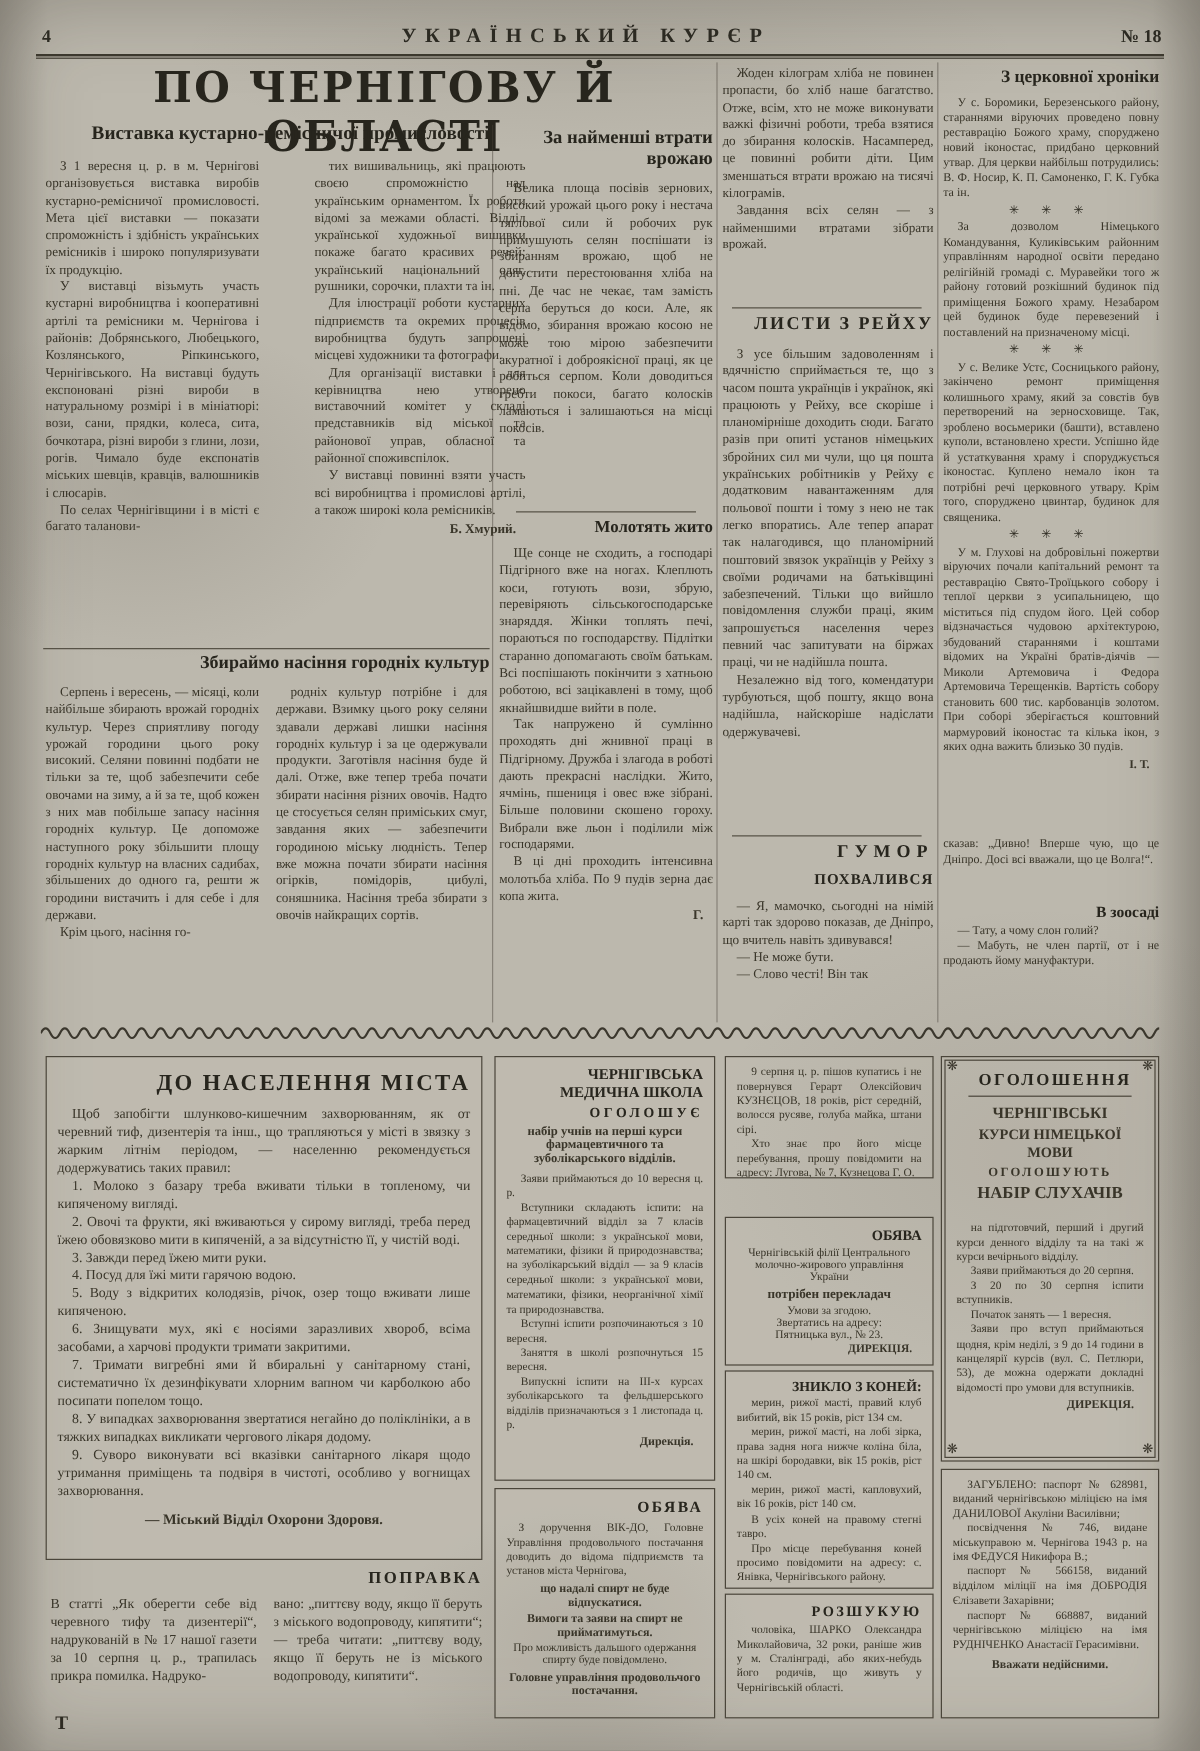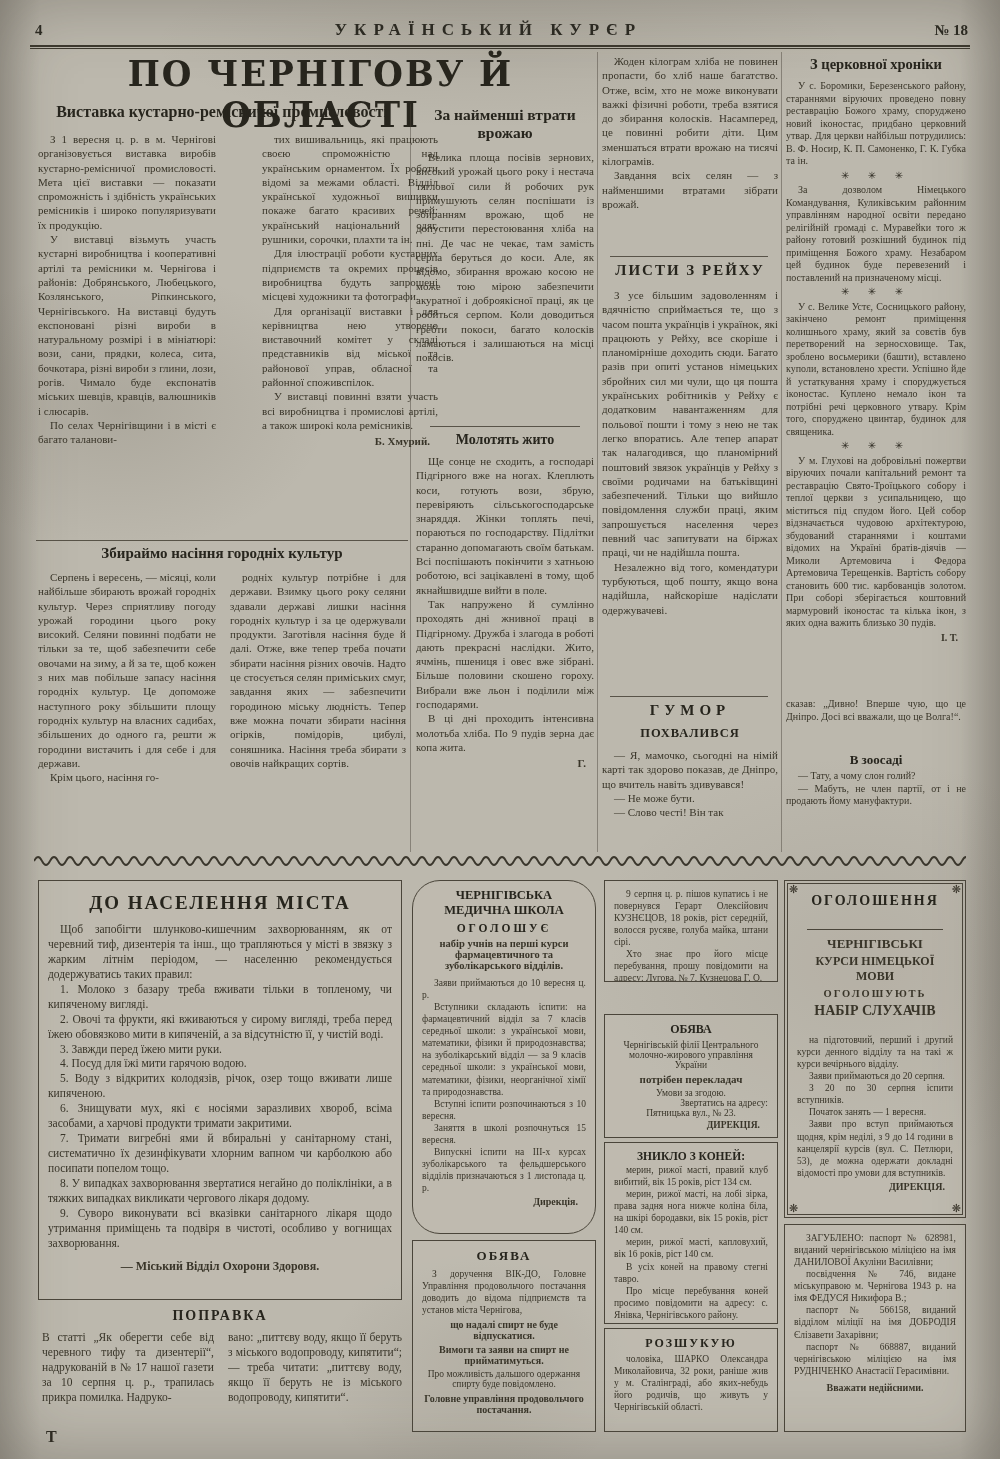--- a/index.html
+++ b/index.html
@@ -15,21 +15,21 @@
       radial-gradient(ellipse 500px 120px at 50% 3%, rgba(88,82,70,.10), transparent 70%),
       linear-gradient(90deg, rgba(60,55,48,.18), rgba(60,55,48,0) 4%, rgba(60,55,48,0) 96%, rgba(60,55,48,.18));
     box-shadow: inset 0 0 70px rgba(55,50,40,.35);
   }
   .abs { position:absolute; }
   .masthead { position:absolute; left:35px; right:32px; top:20px; display:flex; justify-content:space-between; align-items:baseline; }
   .mast-num { font-weight:bold; font-size:15px; color:#2c2a22; }
   .mast-title { font-weight:bold; font-size:17px; letter-spacing:7px; color:#2c2a22; text-align:center; flex:1; }
   .mast-rule { position:absolute; left:30px; right:30px; top:45px; height:4px; border-top:2px solid #3c382e; border-bottom:1px solid #3c382e; }
   .headline { position:absolute; left:48px; top:54px; width:545px; font-family:"DejaVu Serif","Liberation Serif",serif; font-size:34px; font-weight:bold; letter-spacing:2px; color:#27251d; text-align:center; transform:scaleY(1.04); }
-  .art-title { font-weight:bold; text-align:center; color:#27251d; }
+  .art-title { font-weight:bold; text-align:right; color:#27251d; }
   .col { position:absolute; overflow:hidden; font-size:11px; line-height:1.3; text-align:justify; }
   .col5 { font-size:10px; line-height:1.25; }
   .para { text-indent:12px; margin:0; }
   .dinkus { text-align:center; text-indent:0; letter-spacing:8px; margin:2px 0; color:#2e2b22; }
   .sig { font-weight:bold; text-align:right; padding-right:8px; margin-top:2px; }
   .rule { position:absolute; border-top:1px solid rgba(62,57,46,.8); }
   .vrule { position:absolute; width:1px; background:rgba(70,65,55,.45); }
   .wave-wrap { position:absolute; left:34px; top:853px; }
   .box { position:absolute; border:1px solid #4a453a; overflow:hidden; background:rgba(206,202,190,.18); }
   .box .pad { padding:7px 9px; }
@@ -164,21 +164,21 @@
         </div>
       <div class="bold center" style="font-size:12px; margin-top:8px;">— Міський Відділ Охорони Здоровя.</div>
     </div>
   </div>
 
   <h3 class="abs art-title" style="left:38px; top:1308px; width:364px; font-size:14px; letter-spacing:2px;">ПОПРАВКА</h3>
   <div class="col" style="left:42px; top:1330px; width:172px; height:104px; font-size:11.5px;">В статті „Як оберегти себе від черевного тифу та дизентерії“, надрукованій в № 17 нашої газети за 10 серпня ц. р., трапилась прикра помилка. Надруко-</div>
   <div class="col" style="left:228px; top:1330px; width:174px; height:104px; font-size:11.5px;">вано: „питтєву воду, якщо її беруть з міського водопроводу, кипятити“; — треба читати: „питтєву воду, якщо її беруть не із міського водопроводу, кипятити“.</div>
   <div class="footer-mark">Т</div>
 
-  <div class="box" style="left:412px; top:880px; width:184px; height:354px;border-radius:28px;">
+  <div class="box" style="left:412px; top:880px; width:184px; height:354px;">
     <div class="pad">
       <h3 class="art-title" style="font-size:12.5px; line-height:1.2;">ЧЕРНІГІВСЬКА МЕДИЧНА ШКОЛА</h3>
       <h4 class="art-title" style="font-size:11.5px; letter-spacing:3px; margin:4px 0;">ОГОЛОШУЄ</h4>
       <div class="bold center" style="font-size:10.5px; margin:2px 0 6px;">набір учнів на перші курси фармацевтичного та зуболікарського відділів.</div>
       <div class="small">
           <p class="para">Заяви приймаються до 10 вересня ц. р.</p>
           <p class="para">Вступники складають іспити: на фармацевтичний відділ за 7 класів середньої школи: з української мови, математики, фізики й природознавства; на зуболікарський відділ — за 9 класів середньої школи: з української мови, математики, фізики, неорганічної хімії та природознавства.</p>
           <p class="para">Вступні іспити розпочинаються з 10 вересня.</p>
           <p class="para">Заняття в школі розпочнуться 15 вересня.</p>
           <p class="para">Випускні іспити на ІІІ-х курсах зуболікарського та фельдшерського відділів призначаються з 1 листопада ц. р.</p>
@@ -204,21 +204,21 @@
         <p class="para">Хто знає про його місце перебування, прошу повідомити на адресу: Лугова, № 7, Кузнецова Г. О.</p>
       </div>
   </div>
 
   <div class="box" style="left:604px; top:1014px; width:174px; height:124px;">
     <div class="pad">
       <h3 class="art-title" style="font-size:12px; margin-bottom:3px;">ОБЯВА</h3>
       <div class="center" style="font-size:9.5px;">Чернігівській філії Центрального молочно-жирового управління України</div>
       <div class="bold center" style="font-size:11px; margin:3px 0;">потрібен перекладач</div>
       <div class="center" style="font-size:9.5px;">Умови за згодою.</div>
-      <div class="center" style="font-size:9.5px;text-align:right;">Звертатись на адресу:</div>
+      <div class="center" style="font-size:9.5px;">Звертатись на адресу:</div>
       <div class="center" style="font-size:9.5px;">Пятницька вул., № 23.</div>
       <div class="sig" style="font-size:9.5px;">ДИРЕКЦІЯ.</div>
     </div>
   </div>
 
   <div class="box" style="left:604px; top:1142px; width:174px; height:182px;">
     <div class="pad">
       <h3 class="art-title" style="font-size:11.5px; margin-bottom:2px;">ЗНИКЛО З КОНЕЙ:</h3>
       <div class="small">
           <p class="para">мерин, рижої масті, правий клуб вибитий, вік 15 років, ріст 134 см.</p>
@@ -240,21 +240,21 @@
     </div>
   </div>
 
   <div class="box" style="left:784px; top:880px; width:182px; height:338px;">
     <div class="box-inner">
       <span class="corner" style="left:1px; top:0;">❋</span>
       <span class="corner" style="right:1px; top:0;">❋</span>
       <span class="corner" style="left:1px; bottom:0;">❋</span>
       <span class="corner" style="right:1px; bottom:0;">❋</span>
       <div class="pad">
-        <h3 class="art-title" style="font-size:14px; letter-spacing:2px; border-bottom:1px solid #4a453a; padding-bottom:20px; margin:2px 10px 6px;">ОГОЛОШЕННЯ</h3>
+        <h3 class="art-title" style="font-size:14px; letter-spacing:2px; border-bottom:1px solid #4a453a; padding-bottom:4px; margin:2px 10px 6px;">ОГОЛОШЕННЯ</h3>
         <div class="bold center" style="font-size:13px;">ЧЕРНІГІВСЬКІ</div>
         <div class="bold center" style="font-size:12px; margin-top:2px;">КУРСИ НІМЕЦЬКОЇ МОВИ</div>
         <div class="bold center" style="font-size:10.5px; letter-spacing:2px; margin:4px 0;">ОГОЛОШУЮТЬ</div>
         <div class="bold center" style="font-size:14px; margin-bottom:15px;">НАБІР СЛУХАЧІВ</div>
         <div class="small">
             <p class="para">на підготовчий, перший і другий курси денного відділу та на такі ж курси вечірнього відділу.</p>
             <p class="para">Заяви приймаються до 20 серпня.</p>
             <p class="para">З 20 по 30 серпня іспити вступників.</p>
             <p class="para">Початок занять — 1 вересня.</p>
             <p class="para">Заяви про вступ приймаються щодня, крім неділі, з 9 до 14 години в канцелярії курсів (вул. С. Петлюри, 53), де можна одержати докладні відомості про умови для вступників.</p>

